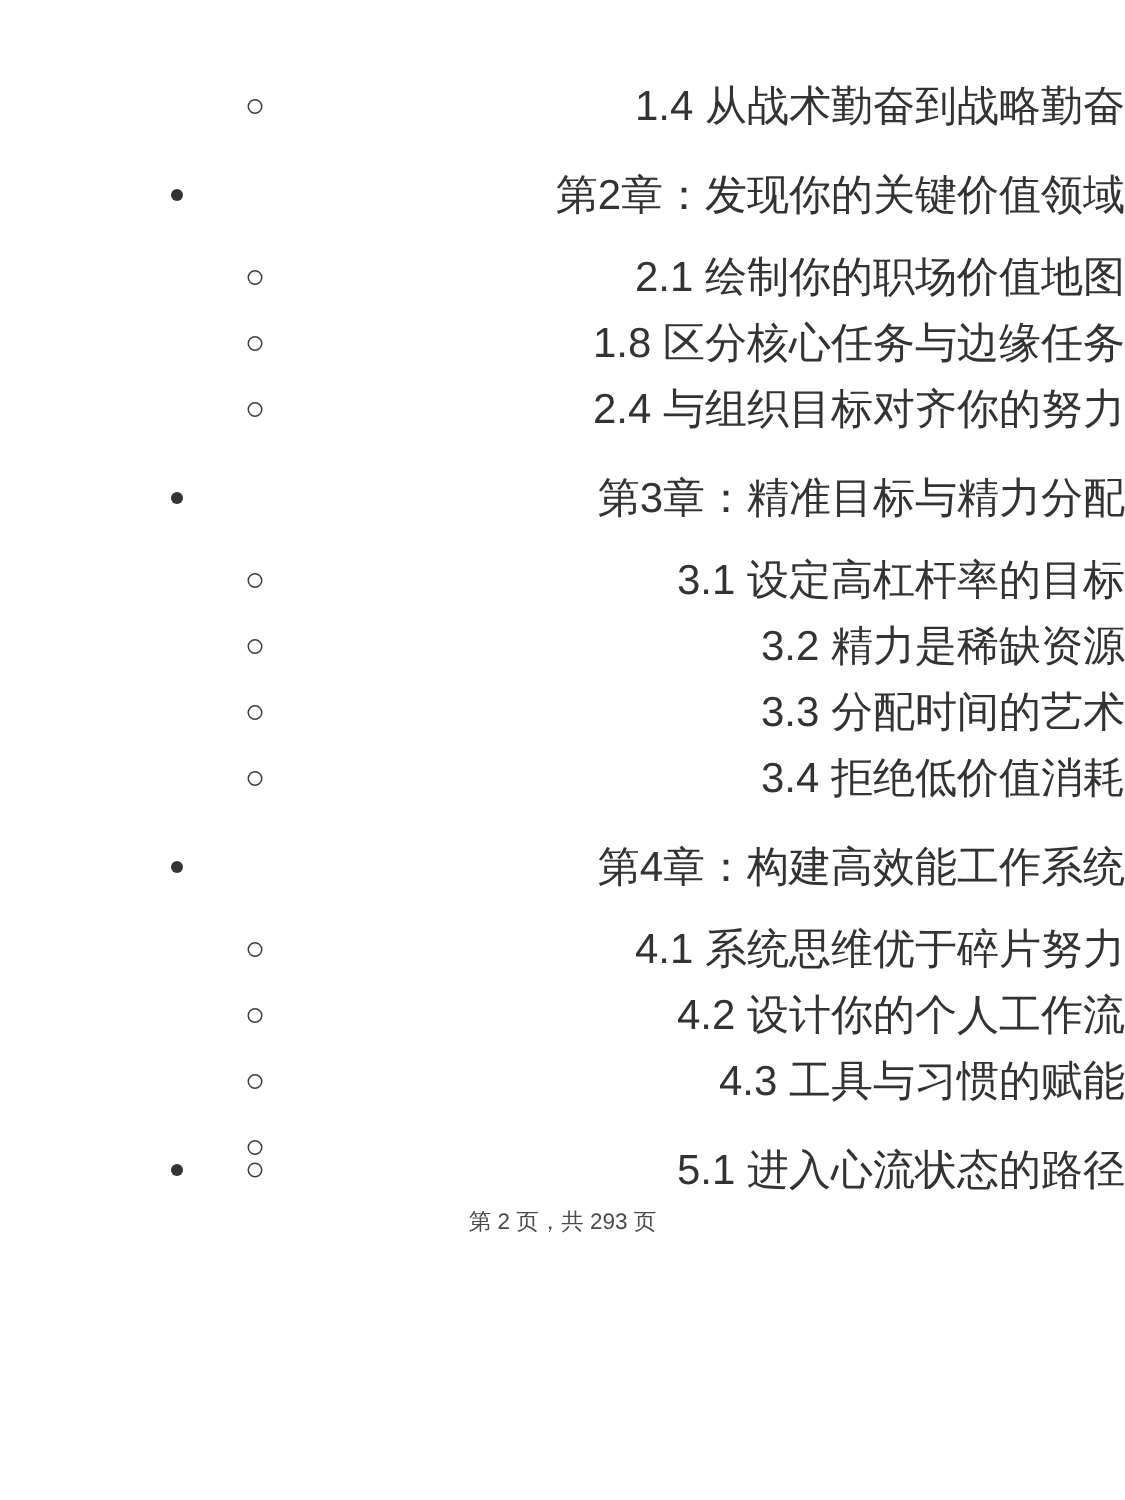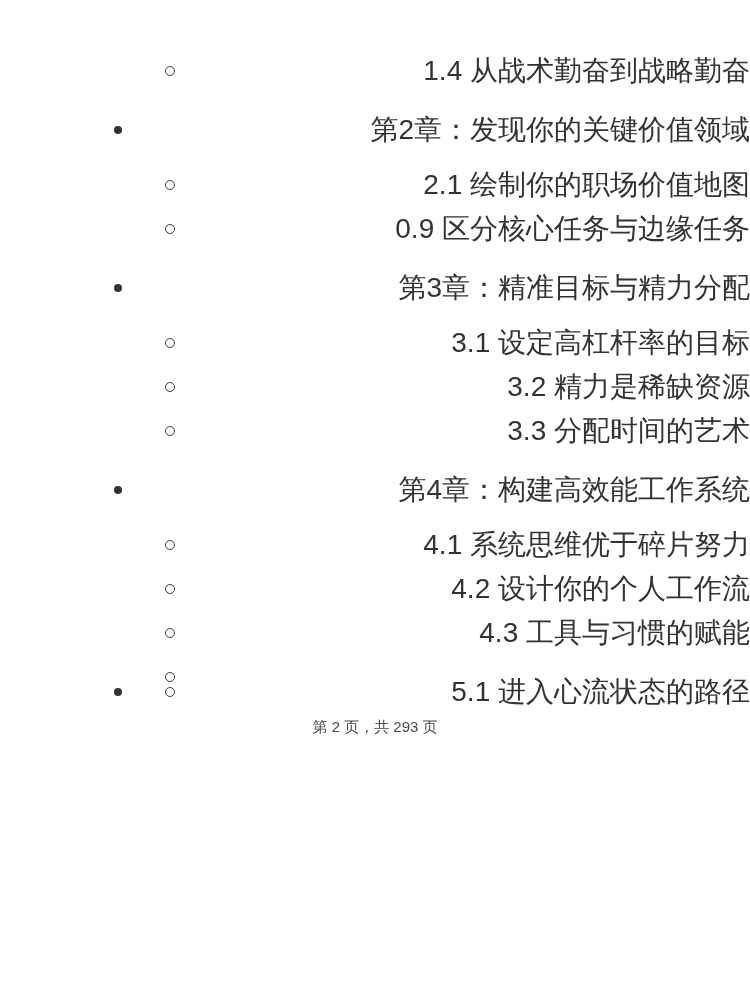--- a/index.html
+++ b/index.html
@@ -78,37 +78,45 @@
     <li class="lv1">
       <span class="bullet"></span>
       <span>第2章：发现你的关键价值领域</span>
     </li>
     <li class="lv2">
       <span class="bullet"></span>
       <span>2.1 绘制你的职场价值地图</span>
     </li>
     <li class="lv2">
       <span class="bullet"></span>
-      <span>0.9 区分核心任务与边缘任务</span>
+      <span>1.8 区分核心任务与边缘任务</span>
+    </li>
+    <li class="lv2">
+      <span class="bullet"></span>
+      <span>2.4 与组织目标对齐你的努力</span>
     </li>
     <li class="lv1">
       <span class="bullet"></span>
       <span>第3章：精准目标与精力分配</span>
     </li>
     <li class="lv2">
       <span class="bullet"></span>
       <span>3.1 设定高杠杆率的目标</span>
     </li>
     <li class="lv2">
       <span class="bullet"></span>
       <span>3.2 精力是稀缺资源</span>
     </li>
     <li class="lv2">
       <span class="bullet"></span>
       <span>3.3 分配时间的艺术</span>
+    </li>
+    <li class="lv2">
+      <span class="bullet"></span>
+      <span>3.4 拒绝低价值消耗</span>
     </li>
     <li class="lv1">
       <span class="bullet"></span>
       <span>第4章：构建高效能工作系统</span>
     </li>
     <li class="lv2">
       <span class="bullet"></span>
       <span>4.1 系统思维优于碎片努力</span>
     </li>
     <li class="lv2">

